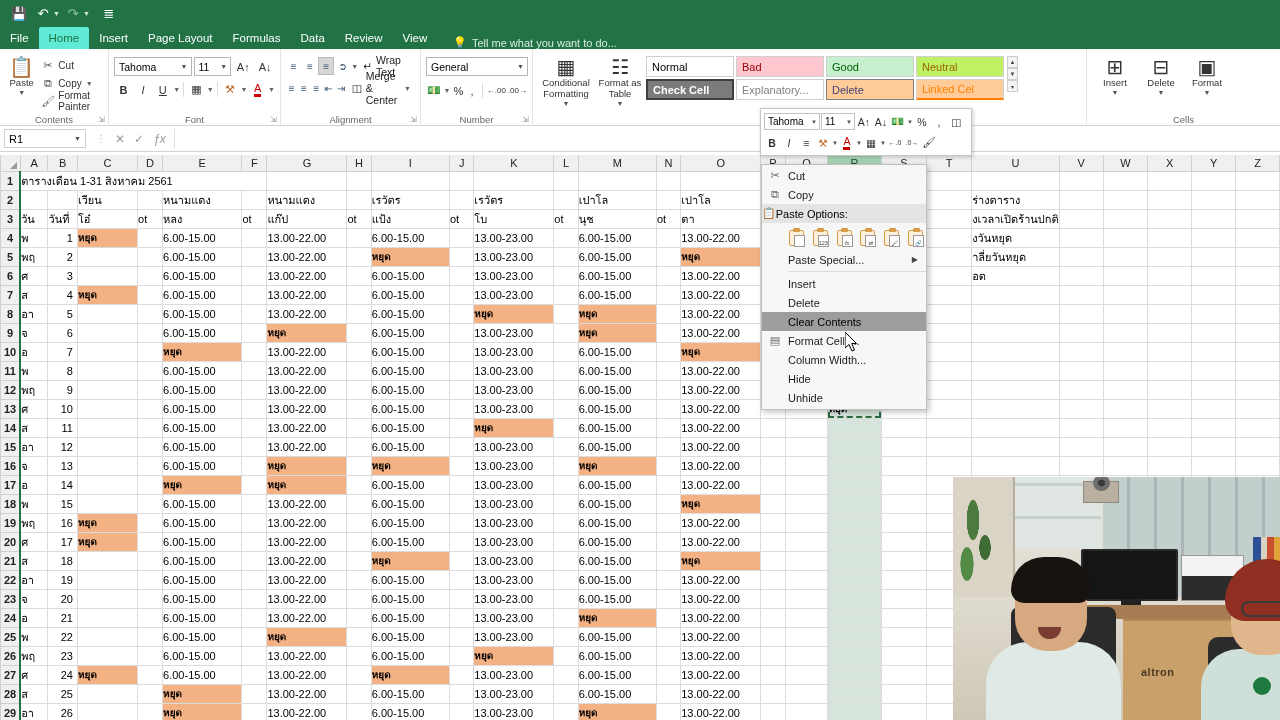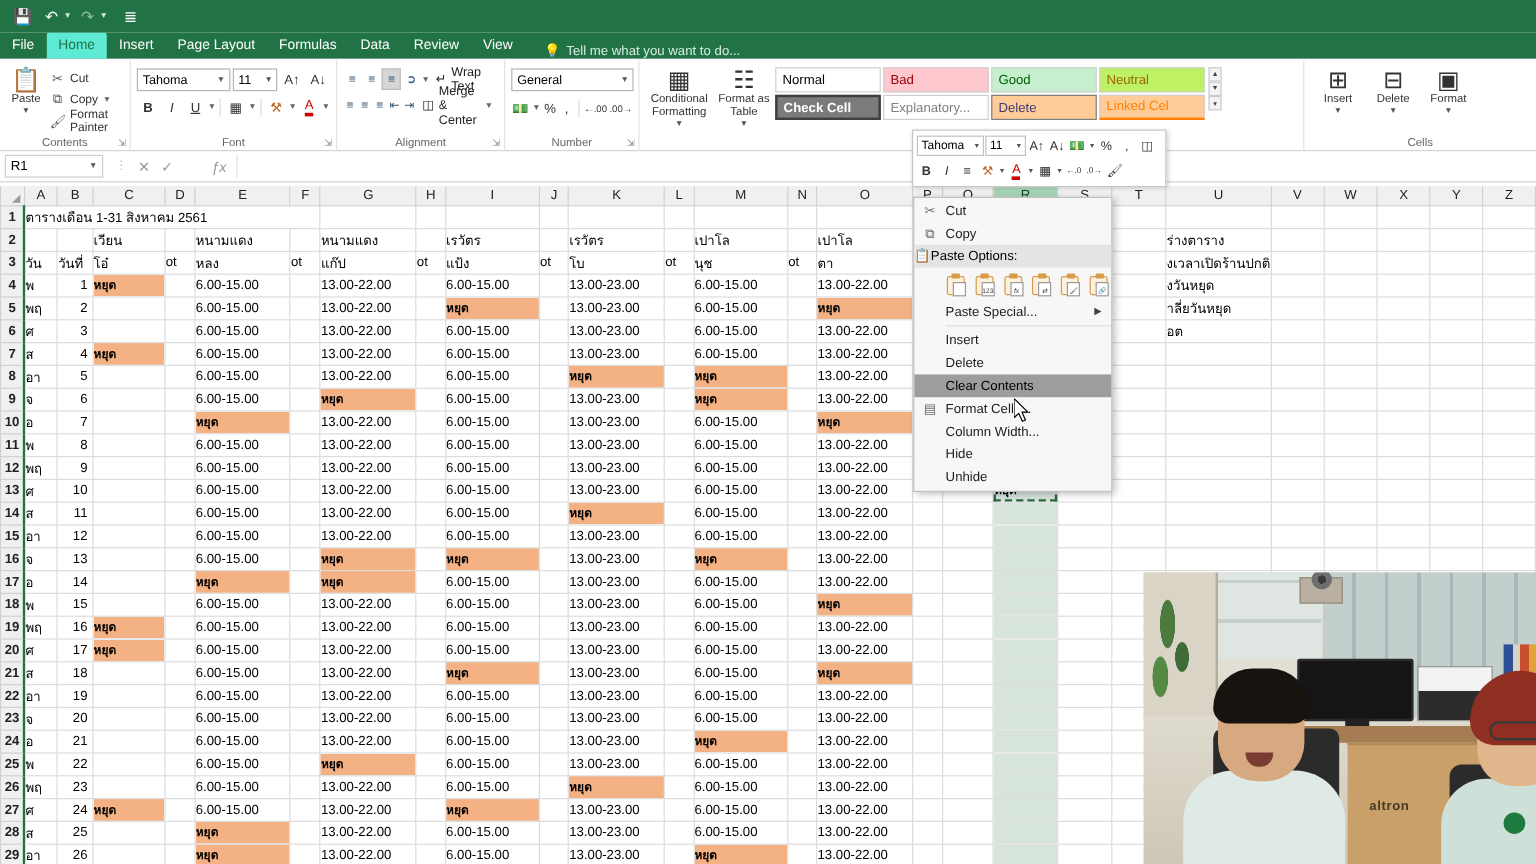--- a/index.html
+++ b/index.html
@@ -438,21 +438,21 @@
 
 <div class="fbar">
   <div class="namebox">
     <span>R1</span>
     <span style="font-size:7px;color:#555;">▼</span>
   </div>
   <div class="fbtns">
     <span class="vdots">⋮</span>
     <span>✕</span>
     <span>✓</span>
-    <span style="font-style:italic;margin-left:23px;">ƒx</span>
+    <span style="font-style:italic;">ƒx</span>
   </div>
   <div class="finput"></div>
 </div>
 
 <div class="sheet">
   <table class="grid">
     <colgroup>
       <col style="width:22px">
         <col style="width:32px">
         <col style="width:32px">

